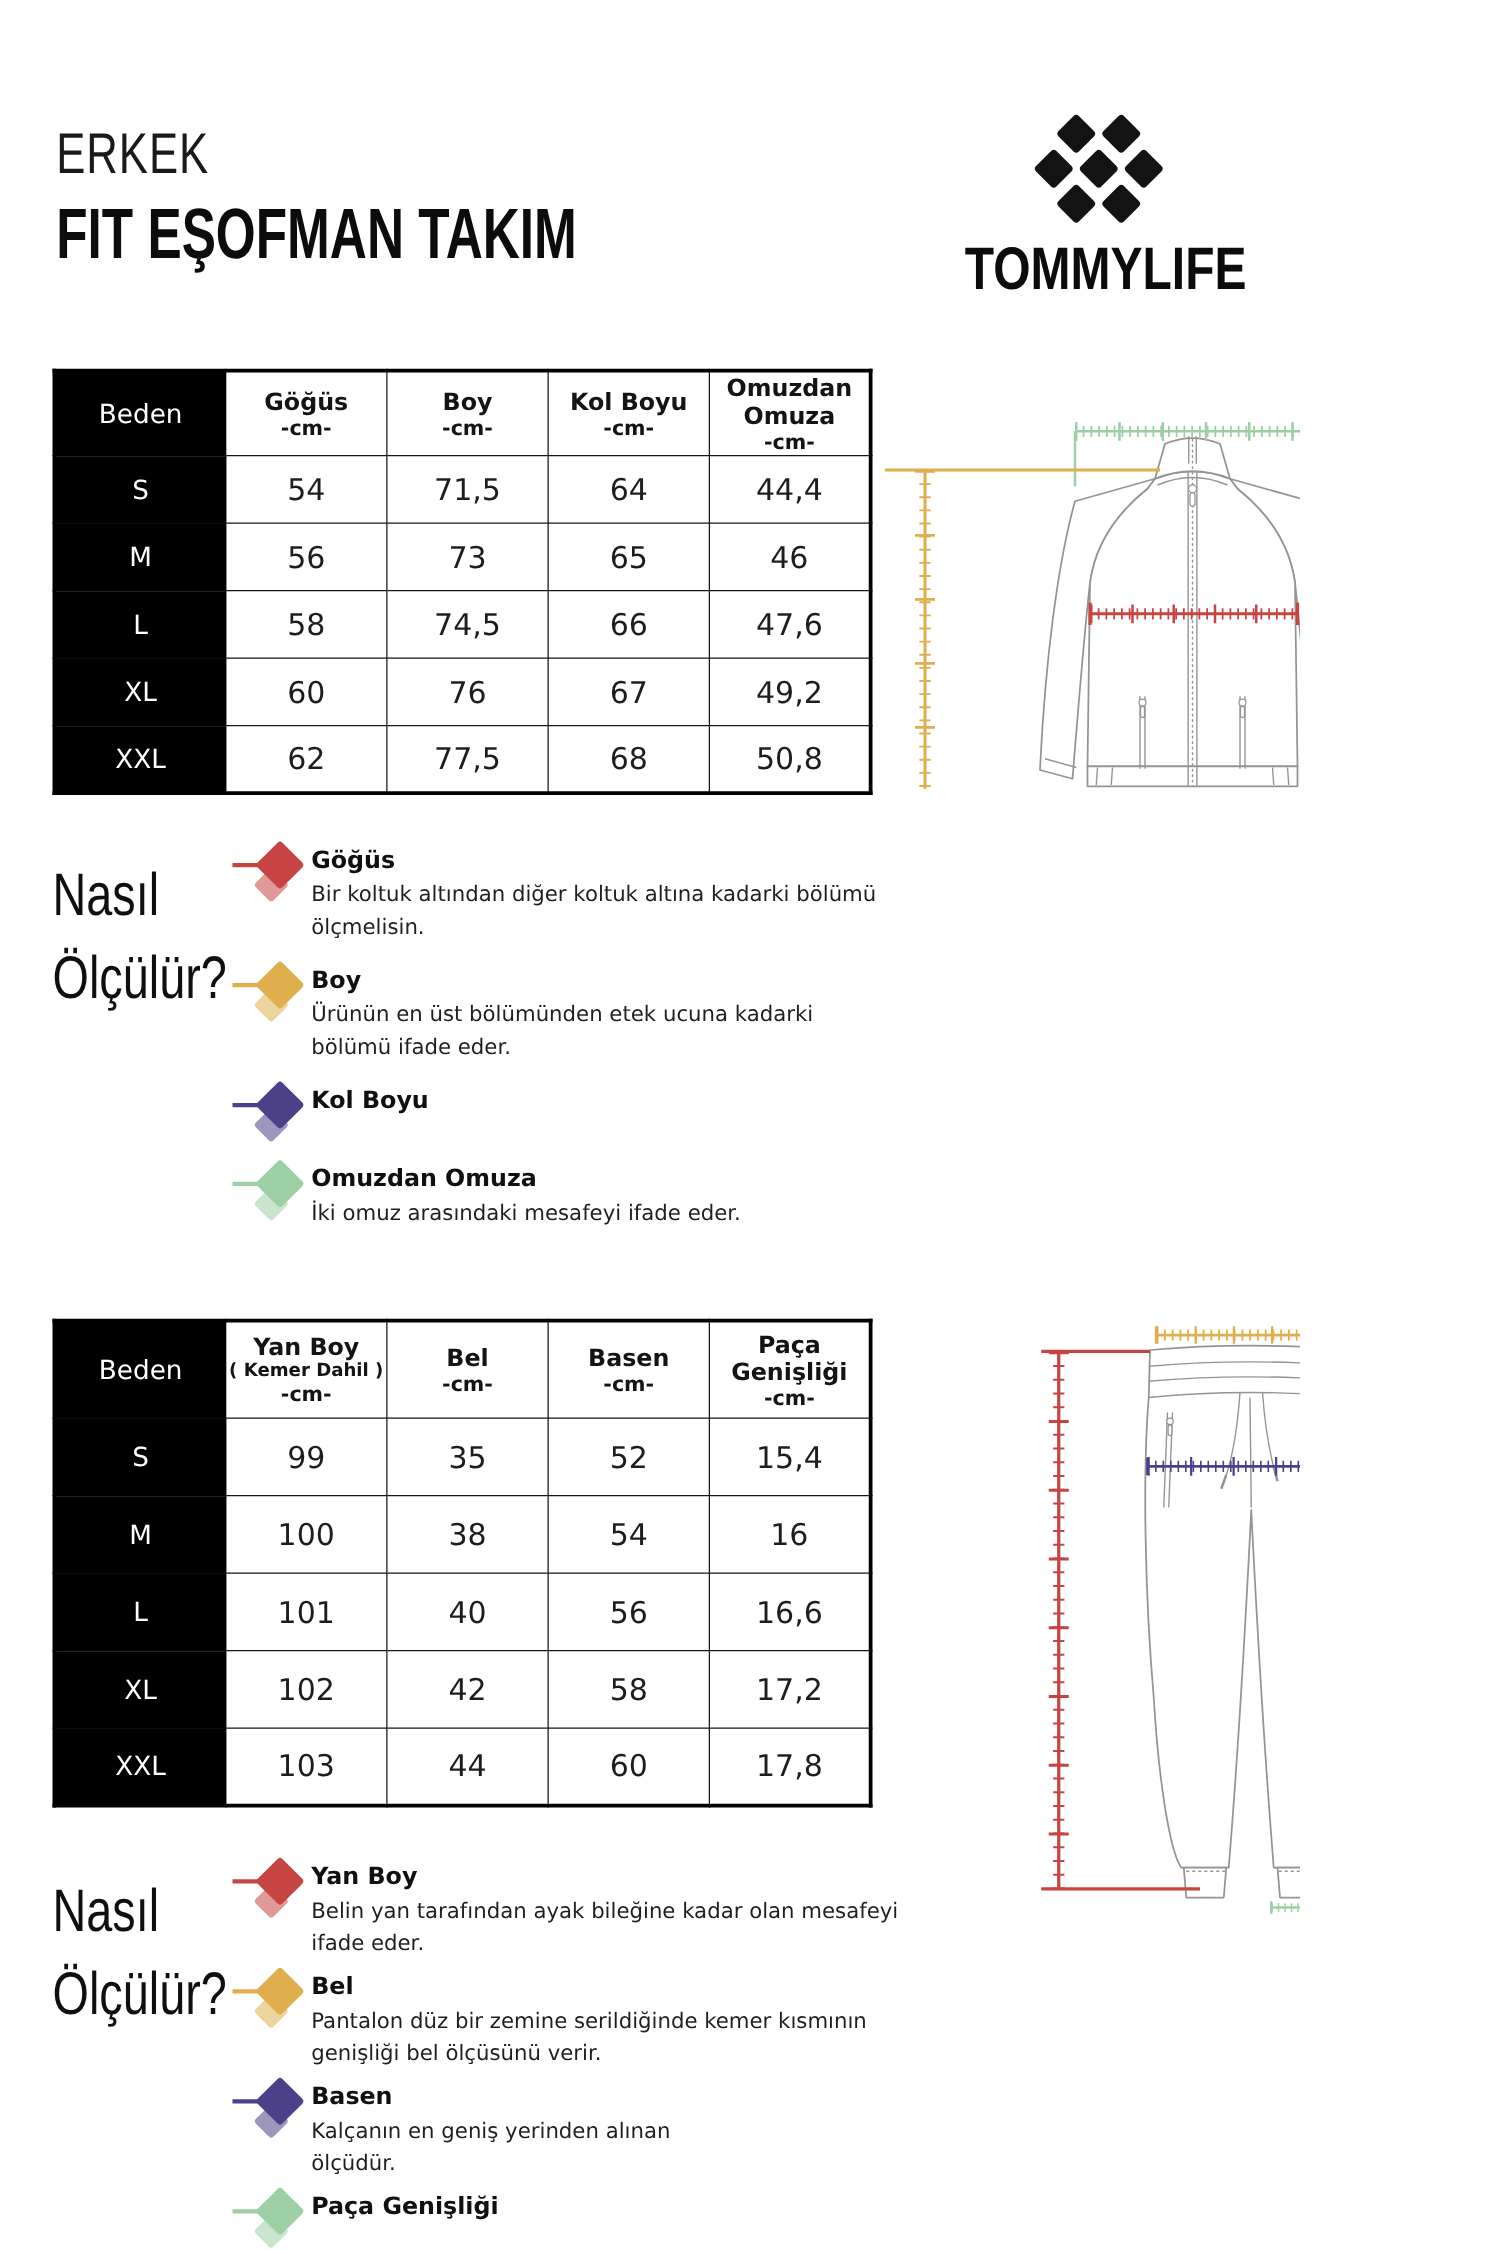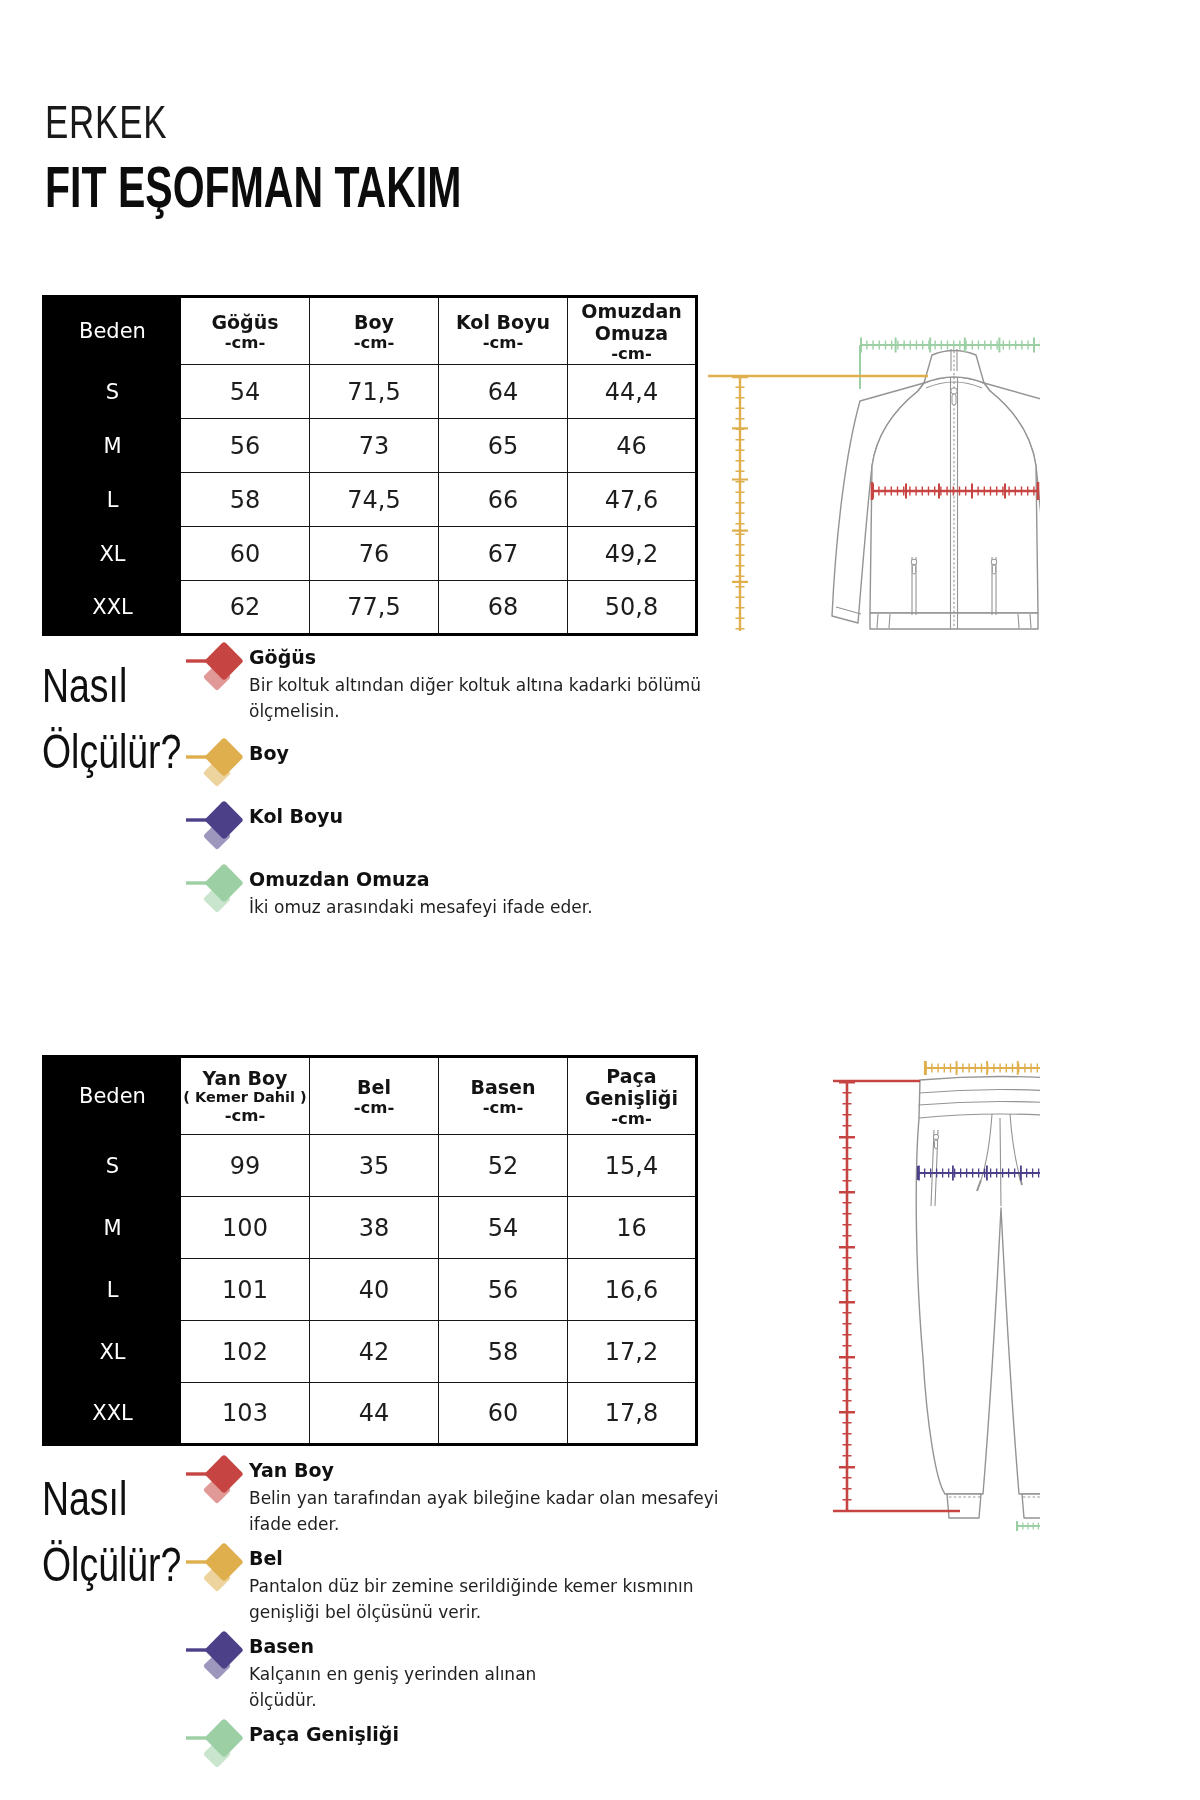--- a/index.html
+++ b/index.html
@@ -37,21 +37,21 @@
   .tbl2 thead tr{height:78px;}
   .tbl2 tbody tr{height:62px;}
 
   
   .fig{position:absolute;margin:0;padding:0;}
   .fig-jacket{left:700px;top:331px;width:440px;height:310px;}
   .fig-pants{left:820px;top:1048px;width:330px;height:500px;}
   .fig svg{display:block;width:100%;height:100%;overflow:visible;}
 
   
-  .guide{position:absolute;left:42px;width:740px;}
+  .guide{position:absolute;left:42px;width:740px;margin-top:31px;}
   .g1{top:645px;}
   .g2{top:1458px;}
   .guide-ttl{position:absolute;left:0;top:8px;width:150px;}
   .guide-ttl div{font-family:"Liberation Sans",sans-serif;font-weight:300;font-size:48px;line-height:66px;
                  color:#0f0f0f;transform:scaleX(.78);transform-origin:left top;}
   .guide-items{margin-left:143px;display:flex;flex-direction:column;}
   .g1 .guide-items{gap:17px;}
   .g2 .guide-items{gap:9px;}
   .guide-item{position:relative;padding-left:64px;min-height:46px;}
   .marker{position:absolute;left:0;top:-6px;width:64px;height:56px;}
@@ -62,20 +62,34 @@
 </head>
 <body>
 
 <div class="page">
 
   <div class="hero">
     <div class="l1">ERKEK</div>
     <div class="l2">FIT EŞOFMAN TAKIM</div>
   </div>
 
+  <div class="brand">
+    <svg width="132" height="98" viewBox="0 0 132 96">
+      <g fill="#131313">
+        <rect x="-11.5" y="-11.5" width="23" height="23" rx="3" transform="translate(48 20) rotate(45)"></rect>
+        <rect x="-11.5" y="-11.5" width="23" height="23" rx="3" transform="translate(84 20) rotate(45)"></rect>
+        <rect x="-11.5" y="-11.5" width="23" height="23" rx="3" transform="translate(30 48) rotate(45)"></rect>
+        <rect x="-11.5" y="-11.5" width="23" height="23" rx="3" transform="translate(66 48) rotate(45)"></rect>
+        <rect x="-11.5" y="-11.5" width="23" height="23" rx="3" transform="translate(102 48) rotate(45)"></rect>
+        <rect x="-11.5" y="-11.5" width="23" height="23" rx="3" transform="translate(48 76) rotate(45)"></rect>
+        <rect x="-11.5" y="-11.5" width="23" height="23" rx="3" transform="translate(84 76) rotate(45)"></rect>
+      </g>
+    </svg>
+    <div class="brand-name">TOMMYLIFE</div>
+  </div>
 
   <div class="tbl tbl1">
     <table class="size-table">
       <colgroup>
           <col style="width:137px">
           <col style="width:129px">
           <col style="width:129px">
           <col style="width:129px">
           <col style="width:129px">
         </colgroup>
@@ -211,20 +225,21 @@
         <div class="gi-name">Göğüs</div>
         <div class="gi-desc">Bir koltuk altından diğer koltuk altına kadarki bölümü ölçmelisin.</div>
       </div>
       <div class="guide-item">
         <svg class="marker" viewBox="0 0 64 56">
           <rect x="-10" y="-10" width="20" height="20" rx="2.5" transform="translate(32 38) rotate(45)" opacity="0.55" fill="#dfae4d"></rect>
           <line x1="1" y1="22" x2="27" y2="22" stroke-width="3.4" stroke="#dfae4d"></line>
           <rect x="-14" y="-14" width="28" height="28" rx="3" transform="translate(39 22) rotate(45)" fill="#dfae4d"></rect>
         </svg>
         <div class="gi-name">Boy</div>
+        <div class="gi-desc">Ürünün en üst bölümünden etek ucuna kadarki bölümü ifade eder.</div>
       </div>
       <div class="guide-item">
         <svg class="marker" viewBox="0 0 64 56">
           <rect x="-10" y="-10" width="20" height="20" rx="2.5" transform="translate(32 38) rotate(45)" opacity="0.55" fill="#4c4189"></rect>
           <line x1="1" y1="22" x2="27" y2="22" stroke-width="3.4" stroke="#4c4189"></line>
           <rect x="-14" y="-14" width="28" height="28" rx="3" transform="translate(39 22) rotate(45)" fill="#4c4189"></rect>
         </svg>
         <div class="gi-name">Kol Boyu</div>
       </div>
       <div class="guide-item">

